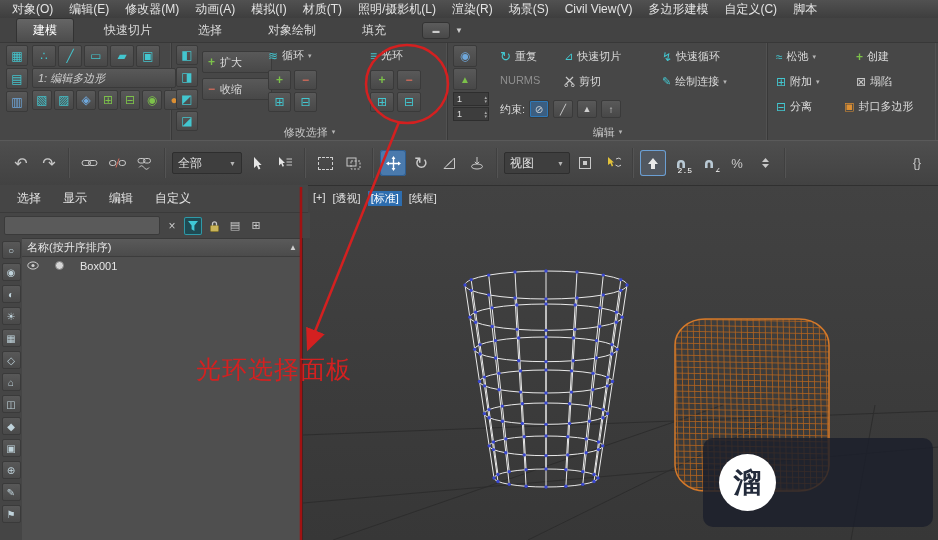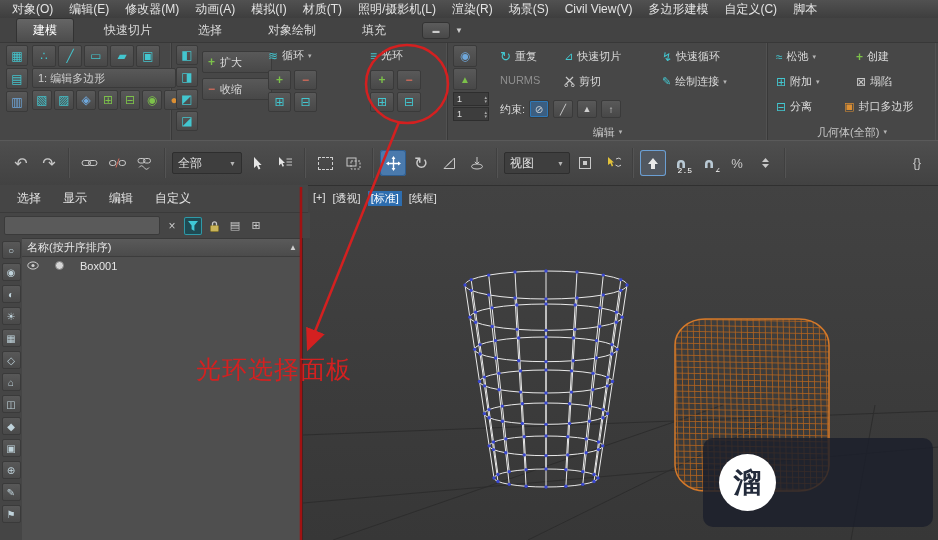--- a/index.html
+++ b/index.html
@@ -126,21 +126,21 @@
       <div class="rbtn teal" style="width:20px;height:19px;">▤</div>
       <div class="rbtn blue" style="width:20px;height:19px;">▥</div>
     </div>
     <div class="rrow" style="left:30px;top:3px;gap:2px;">
       <div class="rbtn teal" style="width:22px;height:20px;">∴</div>
       <div class="rbtn teal" style="width:22px;height:20px;">╱</div>
       <div class="rbtn teal" style="width:22px;height:20px;">▭</div>
       <div class="rbtn teal" style="width:22px;height:20px;">▰</div>
       <div class="rbtn teal" style="width:22px;height:20px;">▣</div>
     </div>
-    <div class="rrow" style="left:30px;top:26px;">
+    <div class="rrow" style="left:30px;top:26px;font-style:italic;">
       <div class="rbtn" style="width:132px;height:18px;justify-content:flex-start;padding:0 5px;font-size:11px;">1: 编辑多边形</div>
     </div>
     <div class="rrow" style="left:30px;top:48px;gap:2px;">
       <div class="rbtn teal" style="width:18px;height:18px;">▧</div>
       <div class="rbtn teal" style="width:18px;height:18px;">▨</div>
       <div class="rbtn blue" style="width:18px;height:18px;">◈</div>
       <div class="rbtn green" style="width:18px;height:18px;">⊞</div>
       <div class="rbtn green" style="width:18px;height:18px;">⊟</div>
       <div class="rbtn green" style="width:18px;height:18px;">◉</div>
       <div class="rbtn orange" style="width:18px;height:18px;">●</div>
@@ -183,20 +183,24 @@
       <span class="teal" style="font-size:12px;">≡</span>
       <span class="rtext">光环</span>
     </div>
     <div class="rrow" style="left:198px;top:28px;gap:3px;">
       <div class="rbtn green" style="width:22px;height:18px;font-weight:bold;">+</div>
       <div class="rbtn red" style="width:22px;height:18px;font-weight:bold;">−</div>
     </div>
     <div class="rrow" style="left:198px;top:50px;gap:3px;">
       <div class="rbtn teal" style="width:22px;height:18px;">⊞</div>
       <div class="rbtn teal" style="width:22px;height:18px;">⊟</div>
+    </div>
+    <div class="rlabel">
+      <span>修改选择</span>
+      <span class="dd">▾</span>
     </div>
   </div>
 
   <div class="rpanel" style="left:448px;width:319px;">
     <div class="rbtn blue" style="position:absolute;left:5px;top:3px;width:22px;height:20px;">◉</div>
     <div class="rbtn green" style="position:absolute;left:5px;top:26px;width:22px;height:20px;font-size:10px;">▲</div>
     <div class="spin" style="position:absolute;left:5px;top:50px;">
       <span>1</span>
       <span class="sparr">
         <span>▴</span>
@@ -270,24 +274,20 @@
       <span style="font-size:12px;color:#c9c9c9;">⊠</span>
       <span class="rtext">塌陷</span>
     </div>
     <div class="rrow" style="left:8px;top:57px;gap:4px;">
       <span class="teal" style="font-size:12px;">⊟</span>
       <span class="rtext">分离</span>
     </div>
     <div class="rrow" style="left:76px;top:57px;gap:4px;">
       <span class="orange" style="font-size:11px;">▣</span>
       <span class="rtext">封口多边形</span>
-    </div>
-    <div class="rlabel">
-      <span>几何体(全部)</span>
-      <span class="dd">▾</span>
     </div>
   </div>
 </div>
 
 <div class="tbar">
   <div class="tbtn">↶</div>
   <div class="tbtn">↷</div>
   <div class="tsep"></div>
   <div class="tbtn">
     <svg width="17" height="12">

